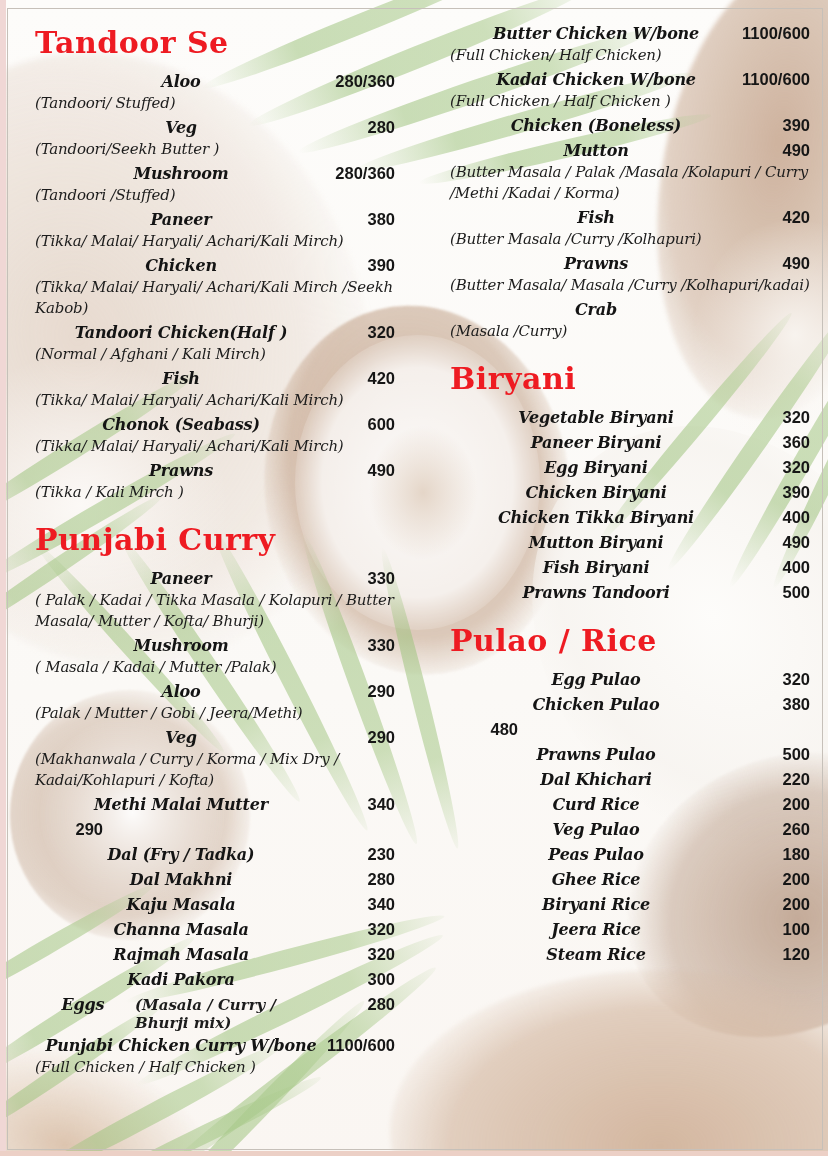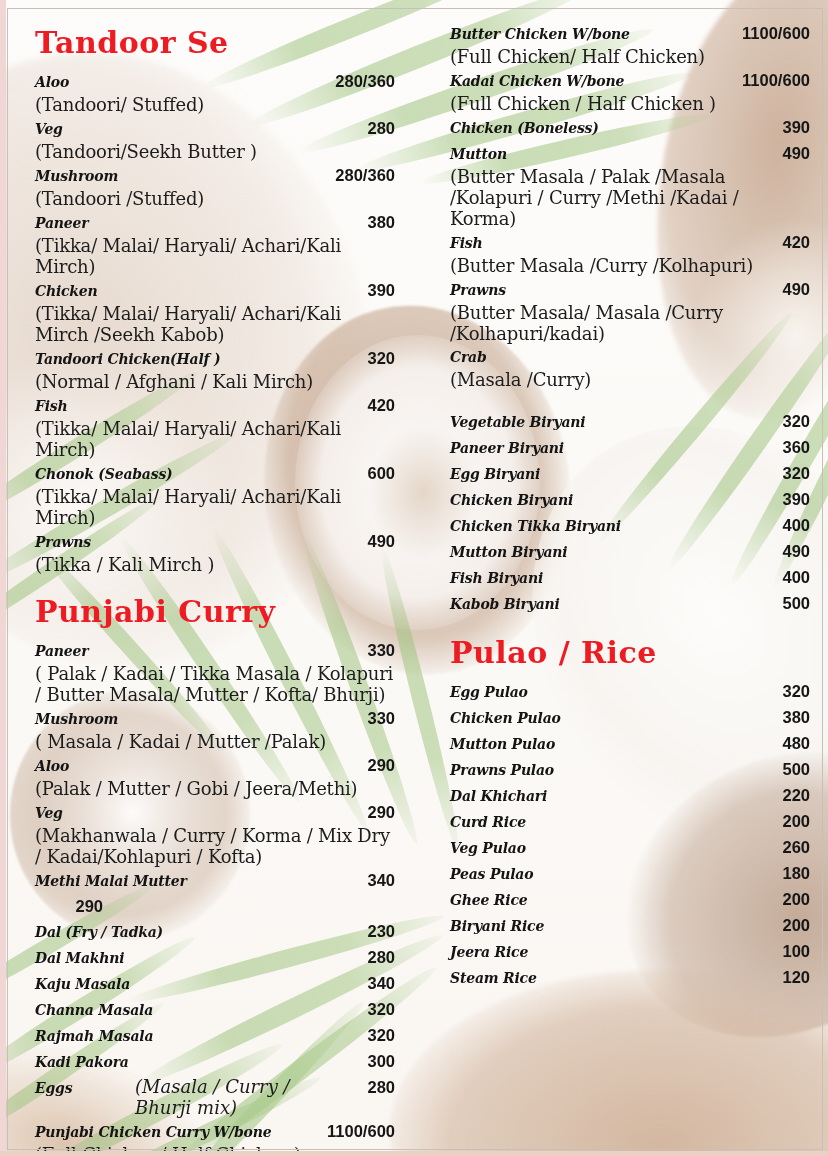--- a/index.html
+++ b/index.html
@@ -90,48 +90,50 @@
     color:#ee1b22;
     letter-spacing:0.5px;
   }
   .menu-item{margin-bottom:2px;}
   .item-row{display:flex;align-items:baseline;}
   .item-name{
     flex:1;
     font-family:"DejaVu Serif", serif;
     font-style:italic;
     font-weight:700;
-    font-size:14px;
+    font-size:16px;
     line-height:23px;
     color:#141414;
     letter-spacing:-0.2px;
+    text-align:center;
   }
   .item-inline-desc{
     font-family:"DejaVu Serif", serif;
     font-style:italic;
-    font-weight:400;
-    font-size:18px;
+    font-weight:700;
+    font-size:15px;
     color:#1c1c1c;
     margin-left:4px;
     flex:2;
   }
   .item-price{
     font-family:"Liberation Sans", sans-serif;
     font-weight:700;
     font-size:16.5px;
     line-height:23px;
     color:#161616;
     min-width:68px;
     text-align:right;
     white-space:nowrap;
   }
   .item-desc{
     font-family:"DejaVu Serif", serif;
+    font-style:italic;
     font-weight:400;
-    font-size:18px;
+    font-size:15px;
     line-height:21px;
     color:#1c1c1c;
     letter-spacing:-0.2px;
     margin:0 0 1px 0;
   }
 </style>
 </head>
 <body>
 
 <div class="page">
@@ -462,20 +464,21 @@
       <span class="item-name">Crab</span>
 
       <span class="item-price"></span>
     </div>
     <div class="item-desc">(Masala /Curry)</div>
   </div>
 </div>
   </section>
 
   <section class="menu-section">
+    <h2 class="section-title">Biryani</h2>
     <div class="section-items">
   <div class="menu-item">
     <div class="item-row">
       <span class="item-name">Vegetable Biryani</span>
 
       <span class="item-price">320</span>
     </div>
 
   </div>
 
@@ -528,21 +531,21 @@
     <div class="item-row">
       <span class="item-name">Fish Biryani</span>
 
       <span class="item-price">400</span>
     </div>
 
   </div>
 
   <div class="menu-item">
     <div class="item-row">
-      <span class="item-name">Kabob Biryani</span>
+      <span class="item-name">Prawns Tandoori</span>
 
       <span class="item-price">500</span>
     </div>
 
   </div>
 </div>
   </section>
 
   <section class="menu-section">
     <h2 class="section-title">Pulao / Rice</h2>
@@ -560,21 +563,20 @@
     <div class="item-row">
       <span class="item-name">Chicken Pulao</span>
 
       <span class="item-price">380</span>
     </div>
 
   </div>
 
   <div class="menu-item">
     <div class="item-row">
-      <span class="item-name">Mutton Pulao</span>
 
       <span class="item-price">480</span>
     </div>
 
   </div>
 
   <div class="menu-item">
     <div class="item-row">
       <span class="item-name">Prawns Pulao</span>
 

